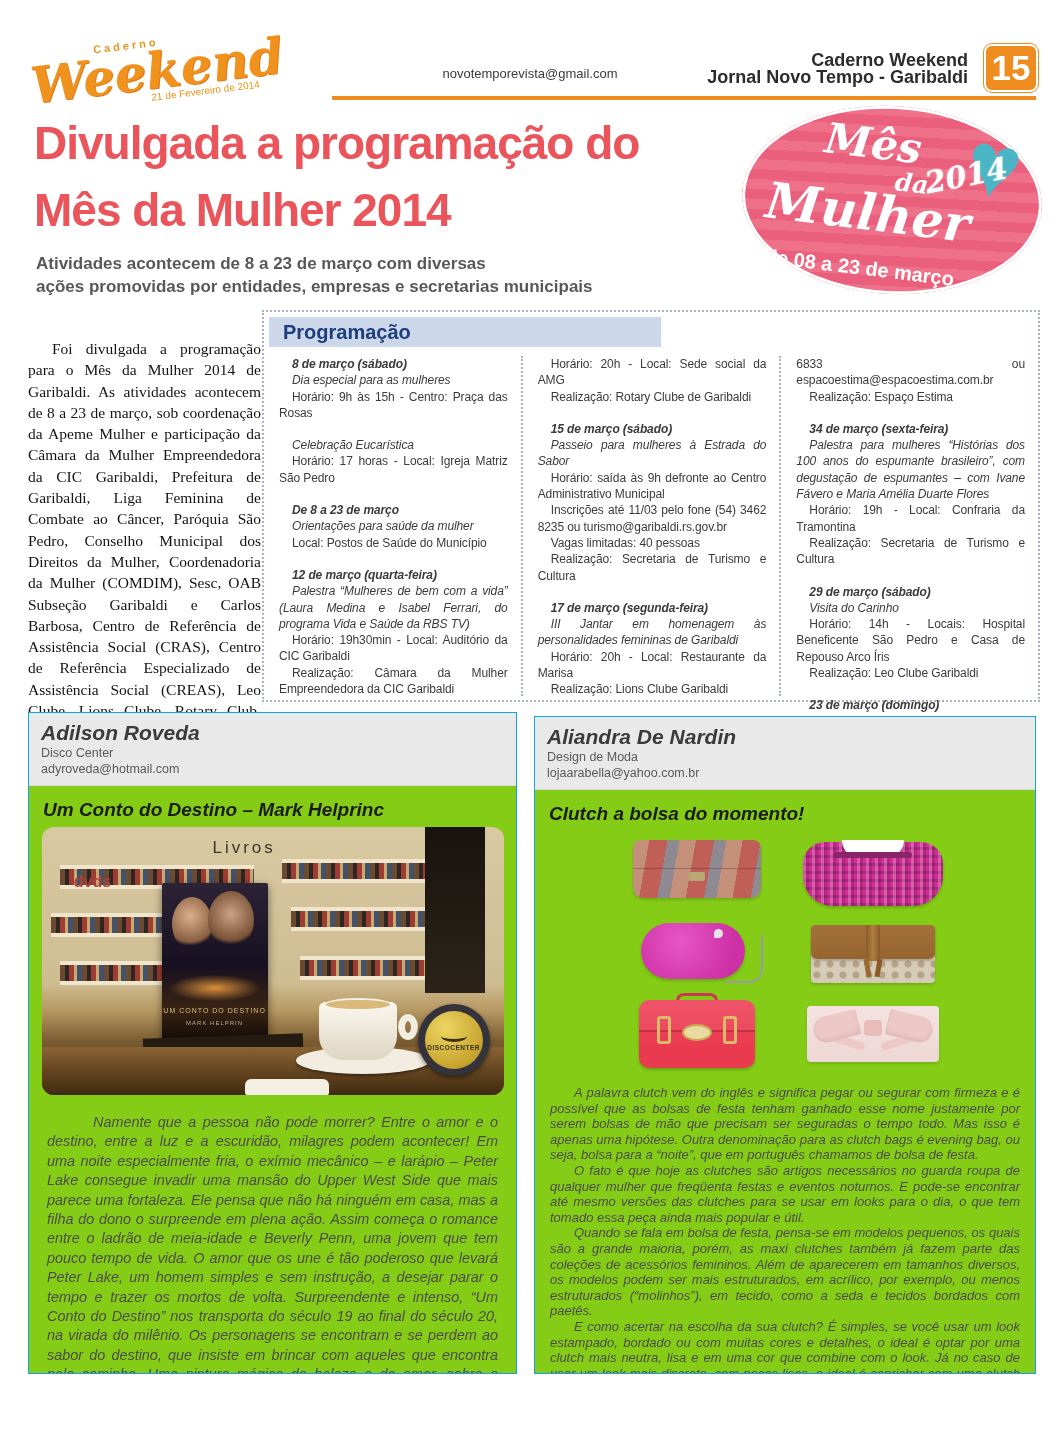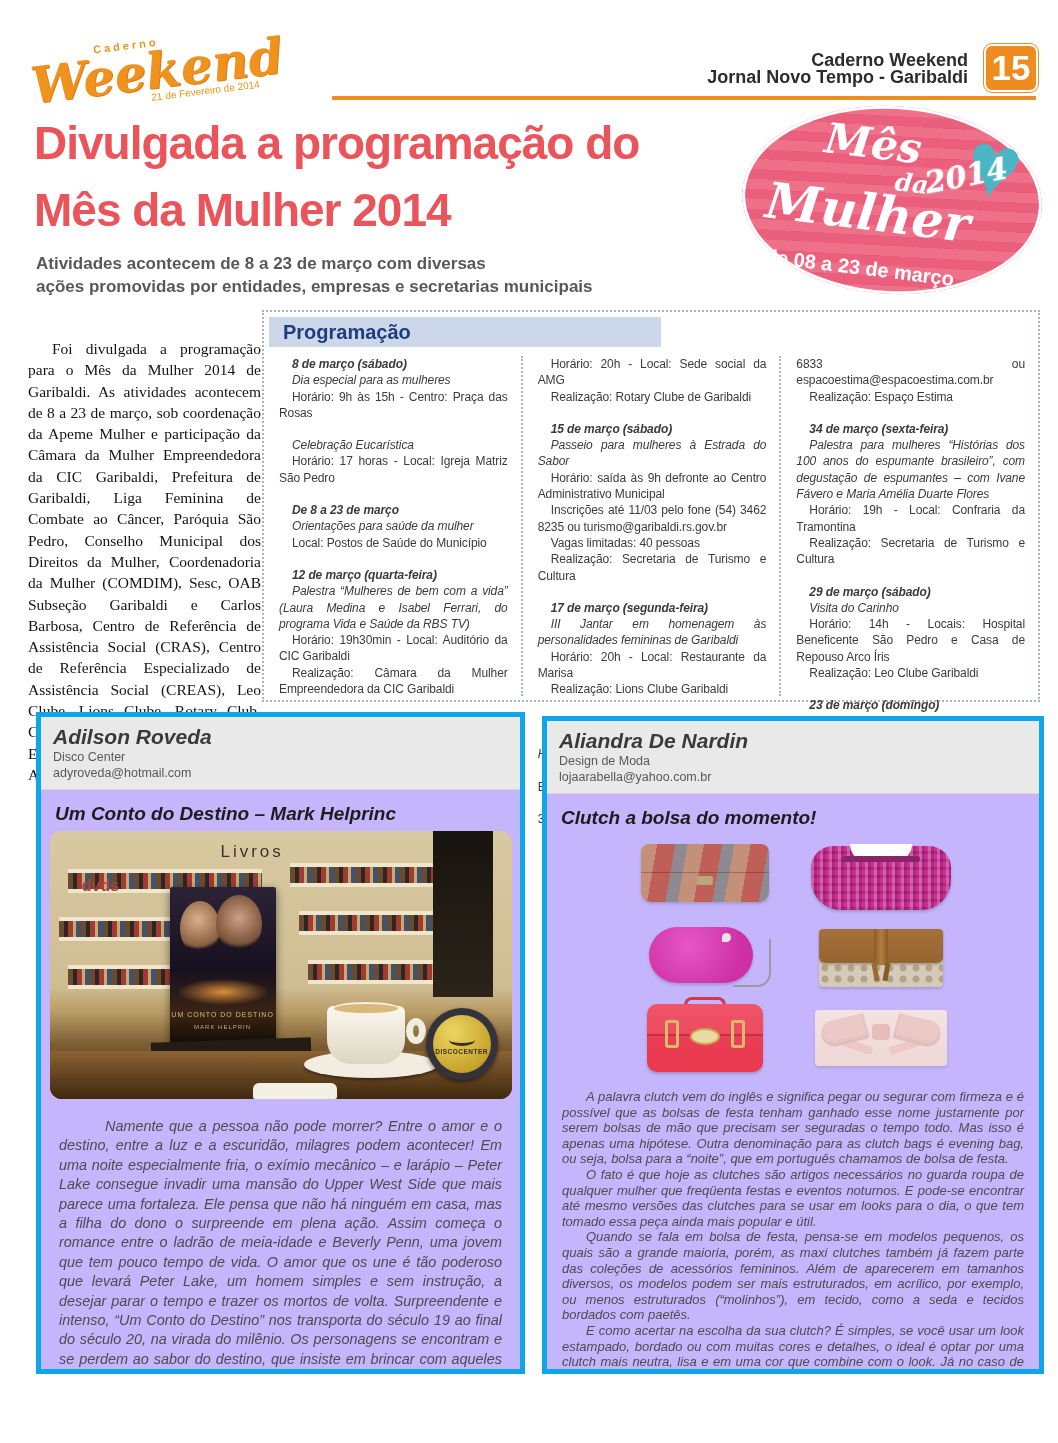--- a/index.html
+++ b/index.html
@@ -46,21 +46,21 @@
   .p-col{flex:1;padding:0 13px 0 15px;font-size:12px;line-height:16.3px;color:#3b3b3b;text-align:justify;letter-spacing:-0.1px;}
   .p-col + .p-col{border-left:2px dotted #aab4bf;}
   .pb{margin:0;}
   .pb-date{font-weight:bold;font-style:italic;text-indent:13px;}
   .pb-event{font-style:italic;text-indent:13px;}
   .pb-detail{text-indent:13px;}
   .pb-cont{text-indent:0;}
   .gap{margin-top:16px;}
 
   
-  .artbox{position:absolute;border:5px solid #0ea5e9;background:#c4b5fd;overflow:hidden;margin-left:8px;}
+  .artbox{position:absolute;border:1px solid #0ea5e9;background:#84cc16;overflow:hidden;}
   #leftbox{left:28px;top:712px;width:489px;height:662px;}
   #rightbox{left:534px;top:716px;width:502px;height:658px;}
   .art-head{background:#e9e9e9;padding:7px 12px 8px;border-bottom:1px solid #d8d8d8;}
   .art-name{font-size:21px;font-weight:bold;font-style:italic;color:#3a3a3a;line-height:25px;}
   .art-role,.art-mail{font-size:12.5px;color:#58585a;line-height:16px;}
   .art-title{margin:13px 14px 6px;font-size:19px;font-weight:bold;font-style:italic;color:#1c1c1c;}
   .art-body{font-style:italic;color:#4c4c4c;text-align:justify;}
   #leftbox .art-body{margin:18px 18px 0;font-size:14.4px;line-height:19.4px;}
   #leftbox .art-body p{text-indent:46px;}
   #rightbox .art-body{margin:10px 15px 0;font-size:13px;line-height:15.6px;}
@@ -129,20 +129,21 @@
 <body>
 
 <div id="page">
 
   <div class="logo">
     <div class="logo-caderno">Caderno</div>
     <div class="logo-weekend">Weekend</div>
     <div class="logo-date">21 de Fevereiro de 2014</div>
   </div>
   <div class="head-rule"></div>
+  <div class="head-email">novotemporevista@gmail.com</div>
   <div class="head-right">
     <div>Caderno Weekend</div>
     <div>Jornal Novo Tempo - Garibaldi</div>
   </div>
   <div class="pagebox">15</div>
 
   <div class="headline">
     <div>Divulgada a programação do</div>
     <div>Mês da Mulher 2014</div>
   </div>

